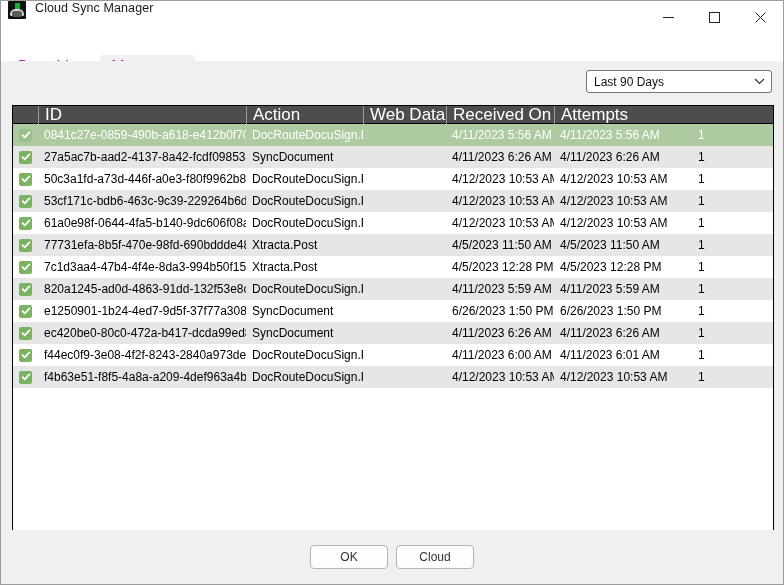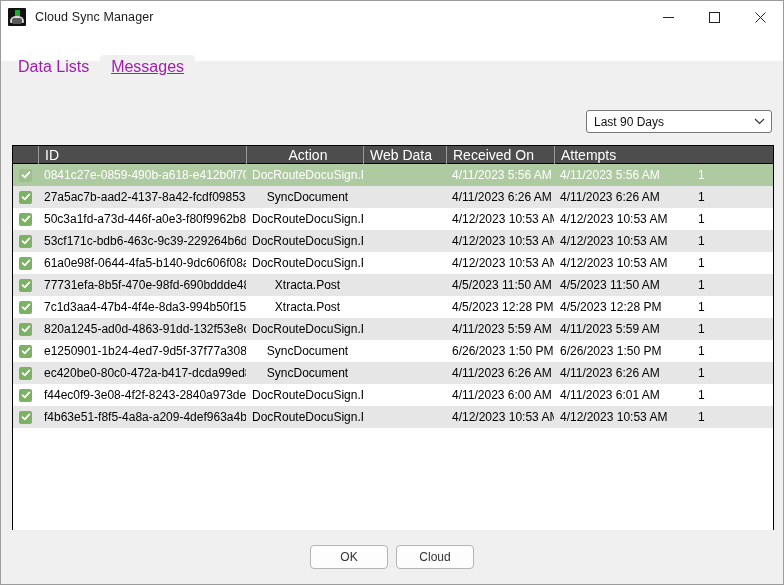--- a/index.html
+++ b/index.html
@@ -25,21 +25,21 @@
     border: 1px solid #9b9b9b;
     display: flex;
     flex-direction: column;
   }
 
   
   .titlebar {
     height: 32px;
     background: #ffffff;
     display: flex;
-    align-items: center;
+    align-items: flex-start;
     flex: 0 0 auto;
     position: relative;
   }
   .app-icon {
     width: 18px;
     height: 18px;
     margin-left: 7px;
     margin-right: 9px;
     background: #111;
     border-radius: 1px;
@@ -119,21 +119,20 @@
     background: #f0f0f0;
     text-decoration: underline;
   }
 
   
   .content {
     flex: 1 1 auto;
     background: #f0f0f0;
     position: relative;
     padding: 0;
-    margin-top: 40px;
   }
 
   .filter-row {
     position: absolute;
     right: 11px;
     top: 9px;
     width: 186px;
     height: 23px;
   }
   .combo {
@@ -166,21 +165,21 @@
     box-sizing: border-box;
     border: 1px solid #000;
     background: #fff;
     overflow: hidden;
   }
   .grid-head {
     display: flex;
     height: 18px;
     background: #4d4d4d;
     color: #fff;
-    font-size: 14px;
+    font-size: 17px;
     align-items: center;
     box-sizing: border-box;
     border-bottom: 1px solid #000;
   }
   .grid-head .hc {
     box-sizing: border-box;
     padding-left: 6px;
     height: 18px;
     line-height: 18px;
     border-left: 1px solid #9a9a9a;
@@ -209,21 +208,21 @@
     padding-left: 6px;
     height: 22px;
     line-height: 22px;
     overflow: hidden;
     white-space: nowrap;
     text-overflow: clip;
   }
   
   .c-chk  { width: 25px; padding-left: 0; display:flex; align-items:center; justify-content:center; }
   .c-id   { width: 208px; }
-  .c-act  { width: 117px; text-align: center; }
+  .c-act  { width: 117px; }
   .c-web  { width: 83px; }
   .c-rec  { width: 108px; }
   .c-pro  { width: 138px; }
   .c-att  { width: 80px; }
 
   .chk {
     width: 13px;
     height: 13px;
     background: #7cb263;
     border-radius: 2px;

